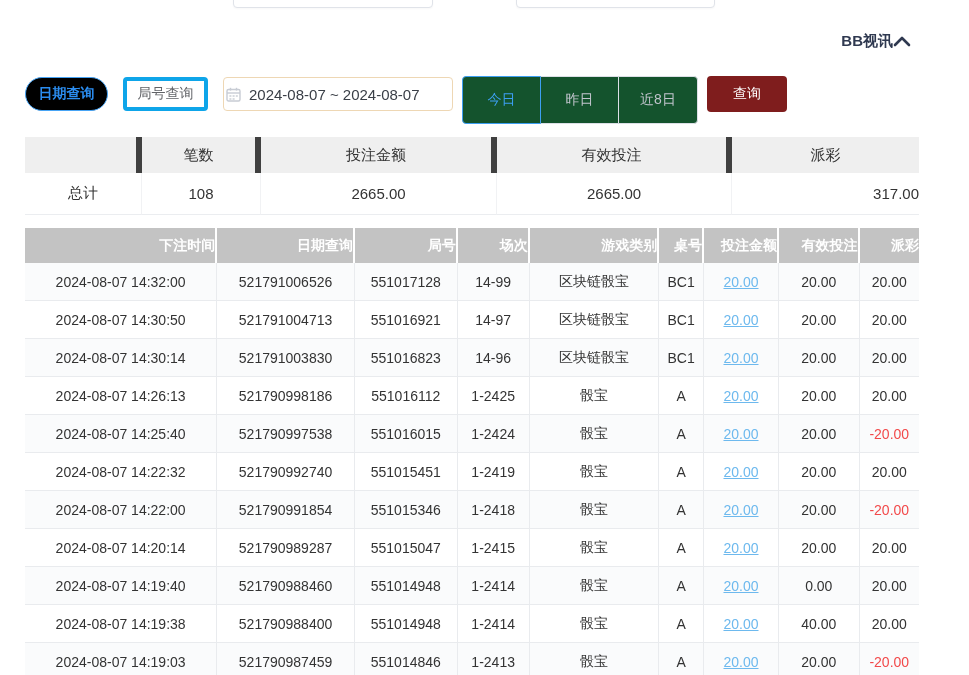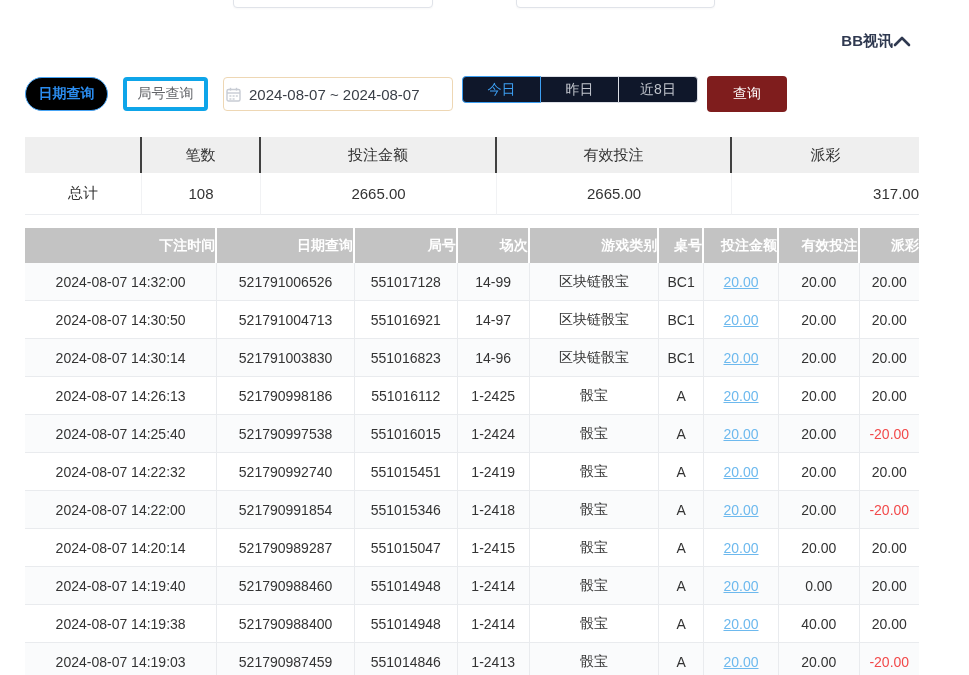--- a/index.html
+++ b/index.html
@@ -45,38 +45,38 @@
   }
   .date-box {
     margin-left: 15px; width: 230px; height: 34px;
     border: 1px solid #eed7b4; border-radius: 4px; background: #fff;
     display: flex; align-items: center; padding: 0 2px; cursor: pointer;
   }
   .date-box .cal { margin-right: 8px; flex: 0 0 auto; display: flex; }
   .date-box .range-text { font-size: 15px; color: #3a3f47; white-space: nowrap; }
   .seg-group { margin-left: 9px; display: flex; height: 36px; }
   .seg {
-    width: 79px; height: 27px; display: flex; align-items: center; justify-content: center;
-    border: 1px solid #dcdfe6; background: #0f172a; color: #c0c4cc; font-size: 14px;
+    width: 79px; height: 48px; display: flex; align-items: center; justify-content: center;
+    border: 1px solid #dcdfe6; background: #14532d; color: #c0c4cc; font-size: 14px;
     margin-left: -1px; cursor: pointer;
   }
   .seg:first-child { margin-left: 0; border-radius: 4px 0 0 4px; }
   .seg:last-child { border-radius: 0 4px 4px 0; width: 80px; }
   .seg.active { border-color: #3d9ff2; color: #3d9ff2; position: relative; z-index: 2; }
   .btn-search {
     margin-left: 9px; width: 80px; height: 36px; border: none; border-radius: 4px;
     background: #7f1d1d; color: #fff; font-size: 14px;
   }
 
   
   table { border-collapse: separate; border-spacing: 0; table-layout: fixed; }
   .summary-table { position: absolute; top: 137px; left: 25px; width: 894px; }
   .summary-table th {
     height: 36px; background: #efefef; font-weight: normal; font-size: 15px; color: #333;
-    border-right: 2px solid #404040; text-align: center;
+    border-right: 6px solid #404040; text-align: center;
   }
   .summary-table th:last-child { border-right: none; }
   .summary-table td {
     height: 42px; background: #fff; text-align: center; font-size: 15px; color: #333;
     border-right: 1px solid #f1f2f4; border-bottom: 1px solid #ebedf0;
   }
   .summary-table td:last-child { border-right: none; text-align: right; }
 
   
   .records-table { position: absolute; top: 228px; left: 25px; width: 894px; }

